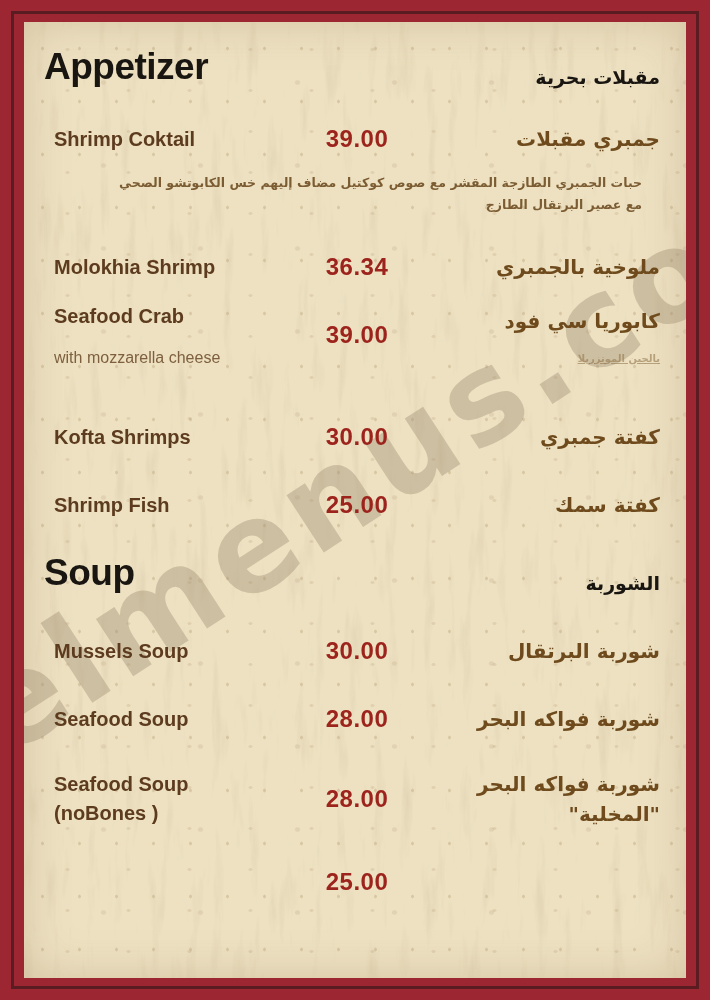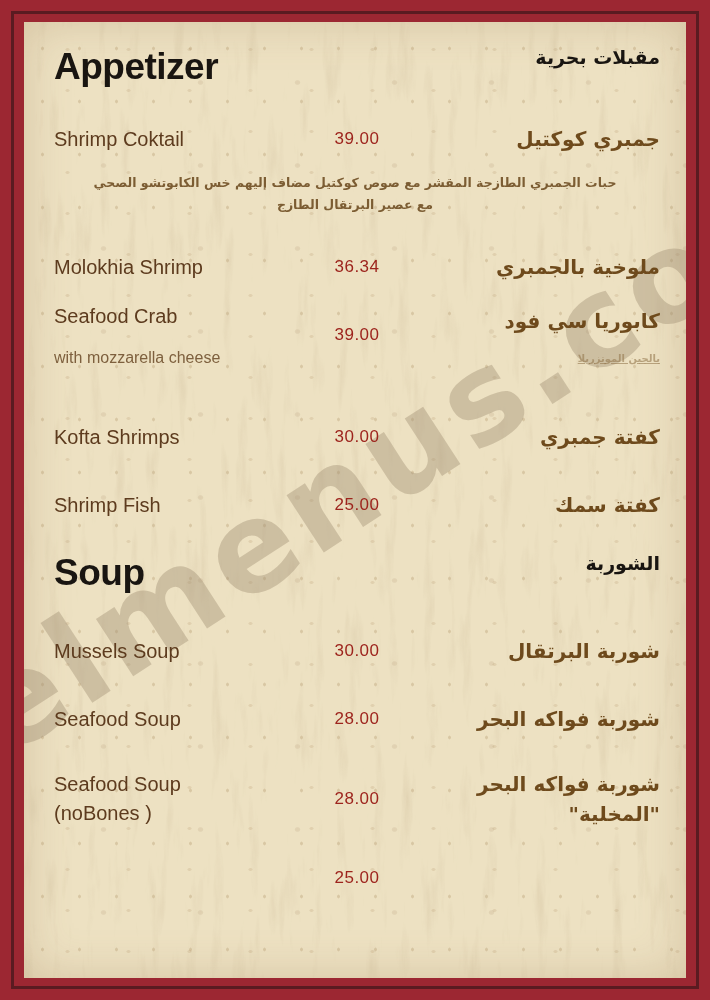--- a/index.html
+++ b/index.html
@@ -26,41 +26,41 @@
   .grunge{position:absolute;inset:0;width:100%;height:100%;pointer-events:none;}
   .watermark{
     position:absolute;left:-40px;top:637px;width:1400px;height:126px;
     transform:rotate(-33deg);transform-origin:0 50%;
     font-size:125px;font-weight:bold;letter-spacing:6px;line-height:126px;
     color:rgba(158,140,112,.40);white-space:nowrap;z-index:3;pointer-events:none;
     font-family:"DejaVu Sans",sans-serif;
   }
   .section-header{
     position:absolute;left:0;right:0;display:flex;justify-content:space-between;
-    align-items:flex-start;padding:0 26px 0 30px;z-index:4;
+    align-items:flex-end;padding:0 26px 0 20px;z-index:4;
   }
   .title-en{font-size:37px;font-weight:bold;color:#191511;letter-spacing:-.5px;}
   .title-ar{font-size:19px;font-weight:bold;color:#191511;direction:rtl;
     font-family:"DejaVu Sans",sans-serif;}
   .row{
     position:absolute;left:0;right:0;display:flex;align-items:center;
     padding:0 26px 0 30px;z-index:4;
   }
   .col-en{width:252px;}
   .col-price{flex:1;text-align:center;}
   .col-ar{width:252px;text-align:right;direction:rtl;}
-  .name-en{font-size:20px;font-weight:normal;color:#5d3b1e;line-height:1.45;}
+  .name-en{font-size:20px;font-weight:bold;color:#5d3b1e;line-height:1.45;}
   .sub-en{font-size:16px;color:#7e603e;margin-top:18px;}
-  .price{font-size:17px;font-weight:normal;color:#9d241d;letter-spacing:.5px;}
+  .price{font-size:24px;font-weight:bold;color:#9d241d;letter-spacing:.5px;}
   .name-ar{font-size:20px;font-weight:bold;color:#6e4a1c;line-height:1.5;
     font-family:"DejaVu Sans",sans-serif;}
   .sub-ar{font-size:10px;font-weight:bold;color:rgba(148,120,78,.60);margin-top:17px;
     font-family:"DejaVu Sans",sans-serif;text-decoration:underline;}
   .desc{
-    position:absolute;left:44px;right:44px;text-align:center;direction:rtl;
+    position:absolute;left:44px;right:44px;text-align:right;direction:rtl;
     font-size:12.5px;font-weight:bold;color:#7c5d33;line-height:1.75;z-index:4;
     font-family:"DejaVu Sans",sans-serif;
   }
 </style>
 </head>
 <body>
 
 <div class="frame-line"></div>
 
 <div class="paper">
@@ -79,21 +79,21 @@
     <div class="title-en">Appetizer</div>
     <div class="title-ar">مقبلات بحرية</div>
   </div>
 
   <div class="row" style="top:102px">
     <div class="col-en">
         <div class="name-en">Shrimp Coktail</div>
       </div>
     <div class="col-price"><span class="price">39.00</span></div>
     <div class="col-ar">
-        <div class="name-ar">جمبري كوكتيل</div>
+        <div class="name-ar">جمبري مقبلات</div>
       </div>
   </div>
 
   <div class="desc" style="top:150px">
     <div>حبات الجمبري الطازجة المقشر مع صوص كوكتيل مضاف إليهم خس الكابوتشو الصحي</div>
     <div>مع عصير البرتقال الطازج</div>
   </div>
 
   <div class="row" style="top:230px">
     <div class="col-en">

